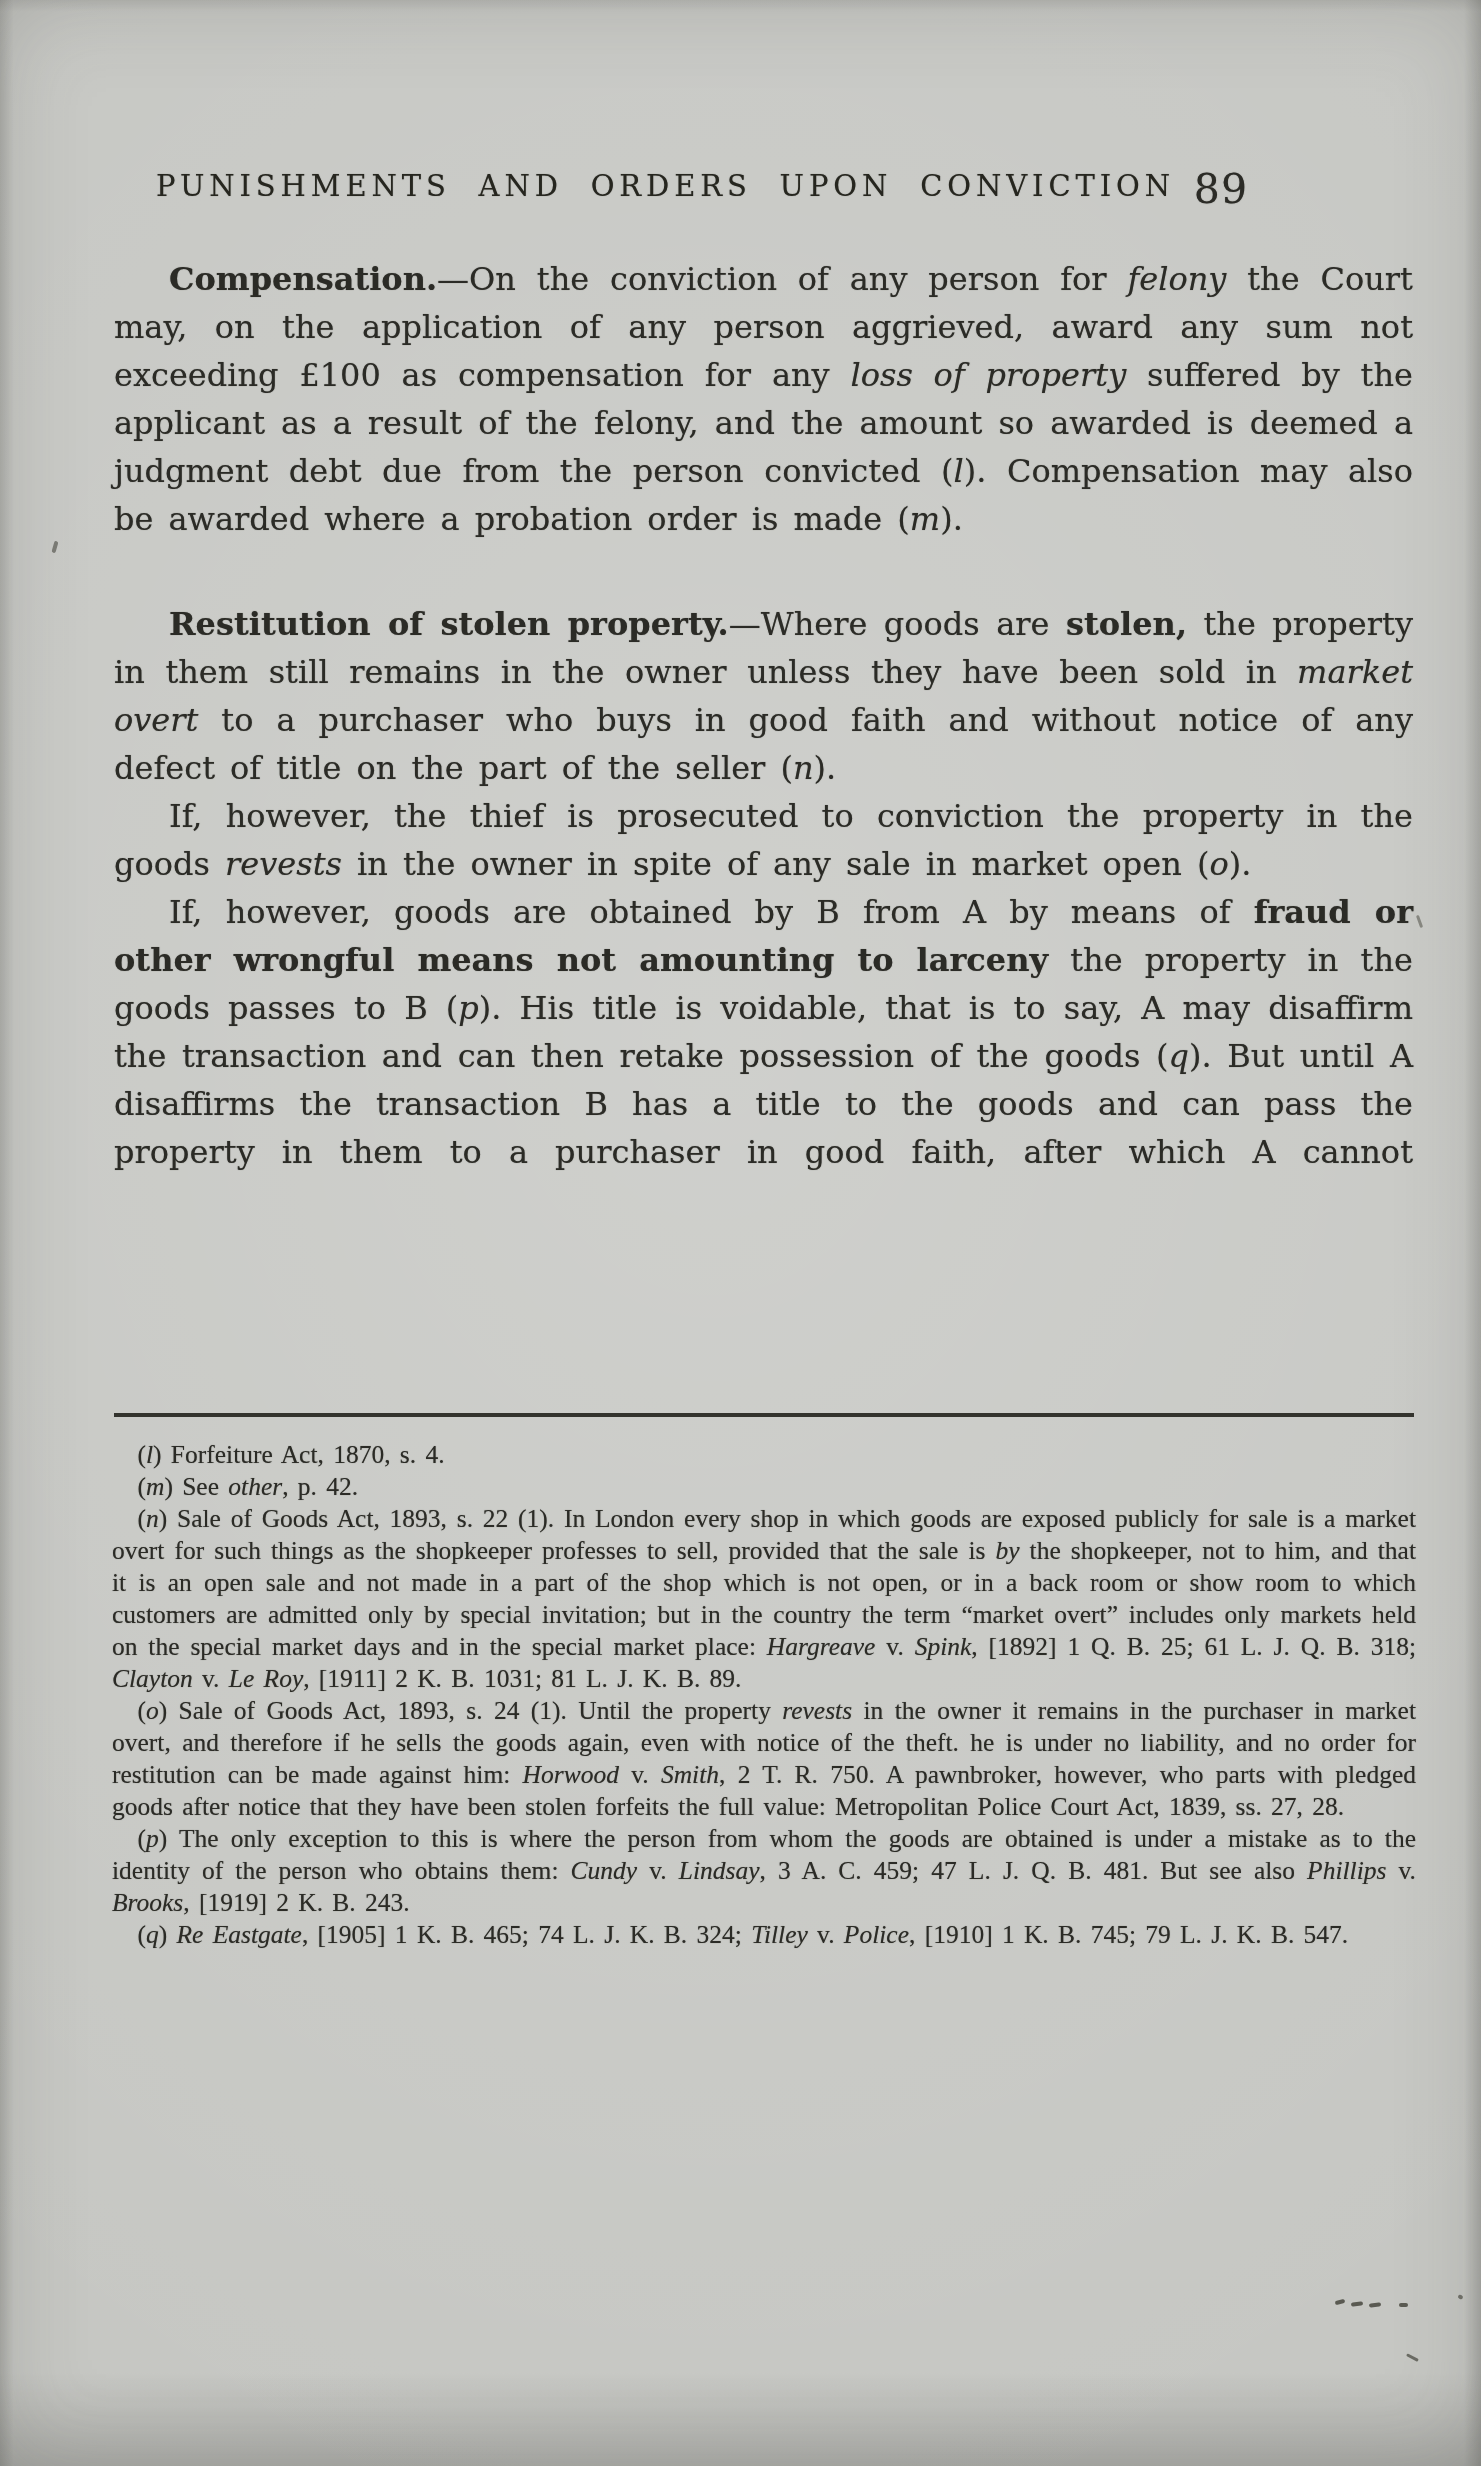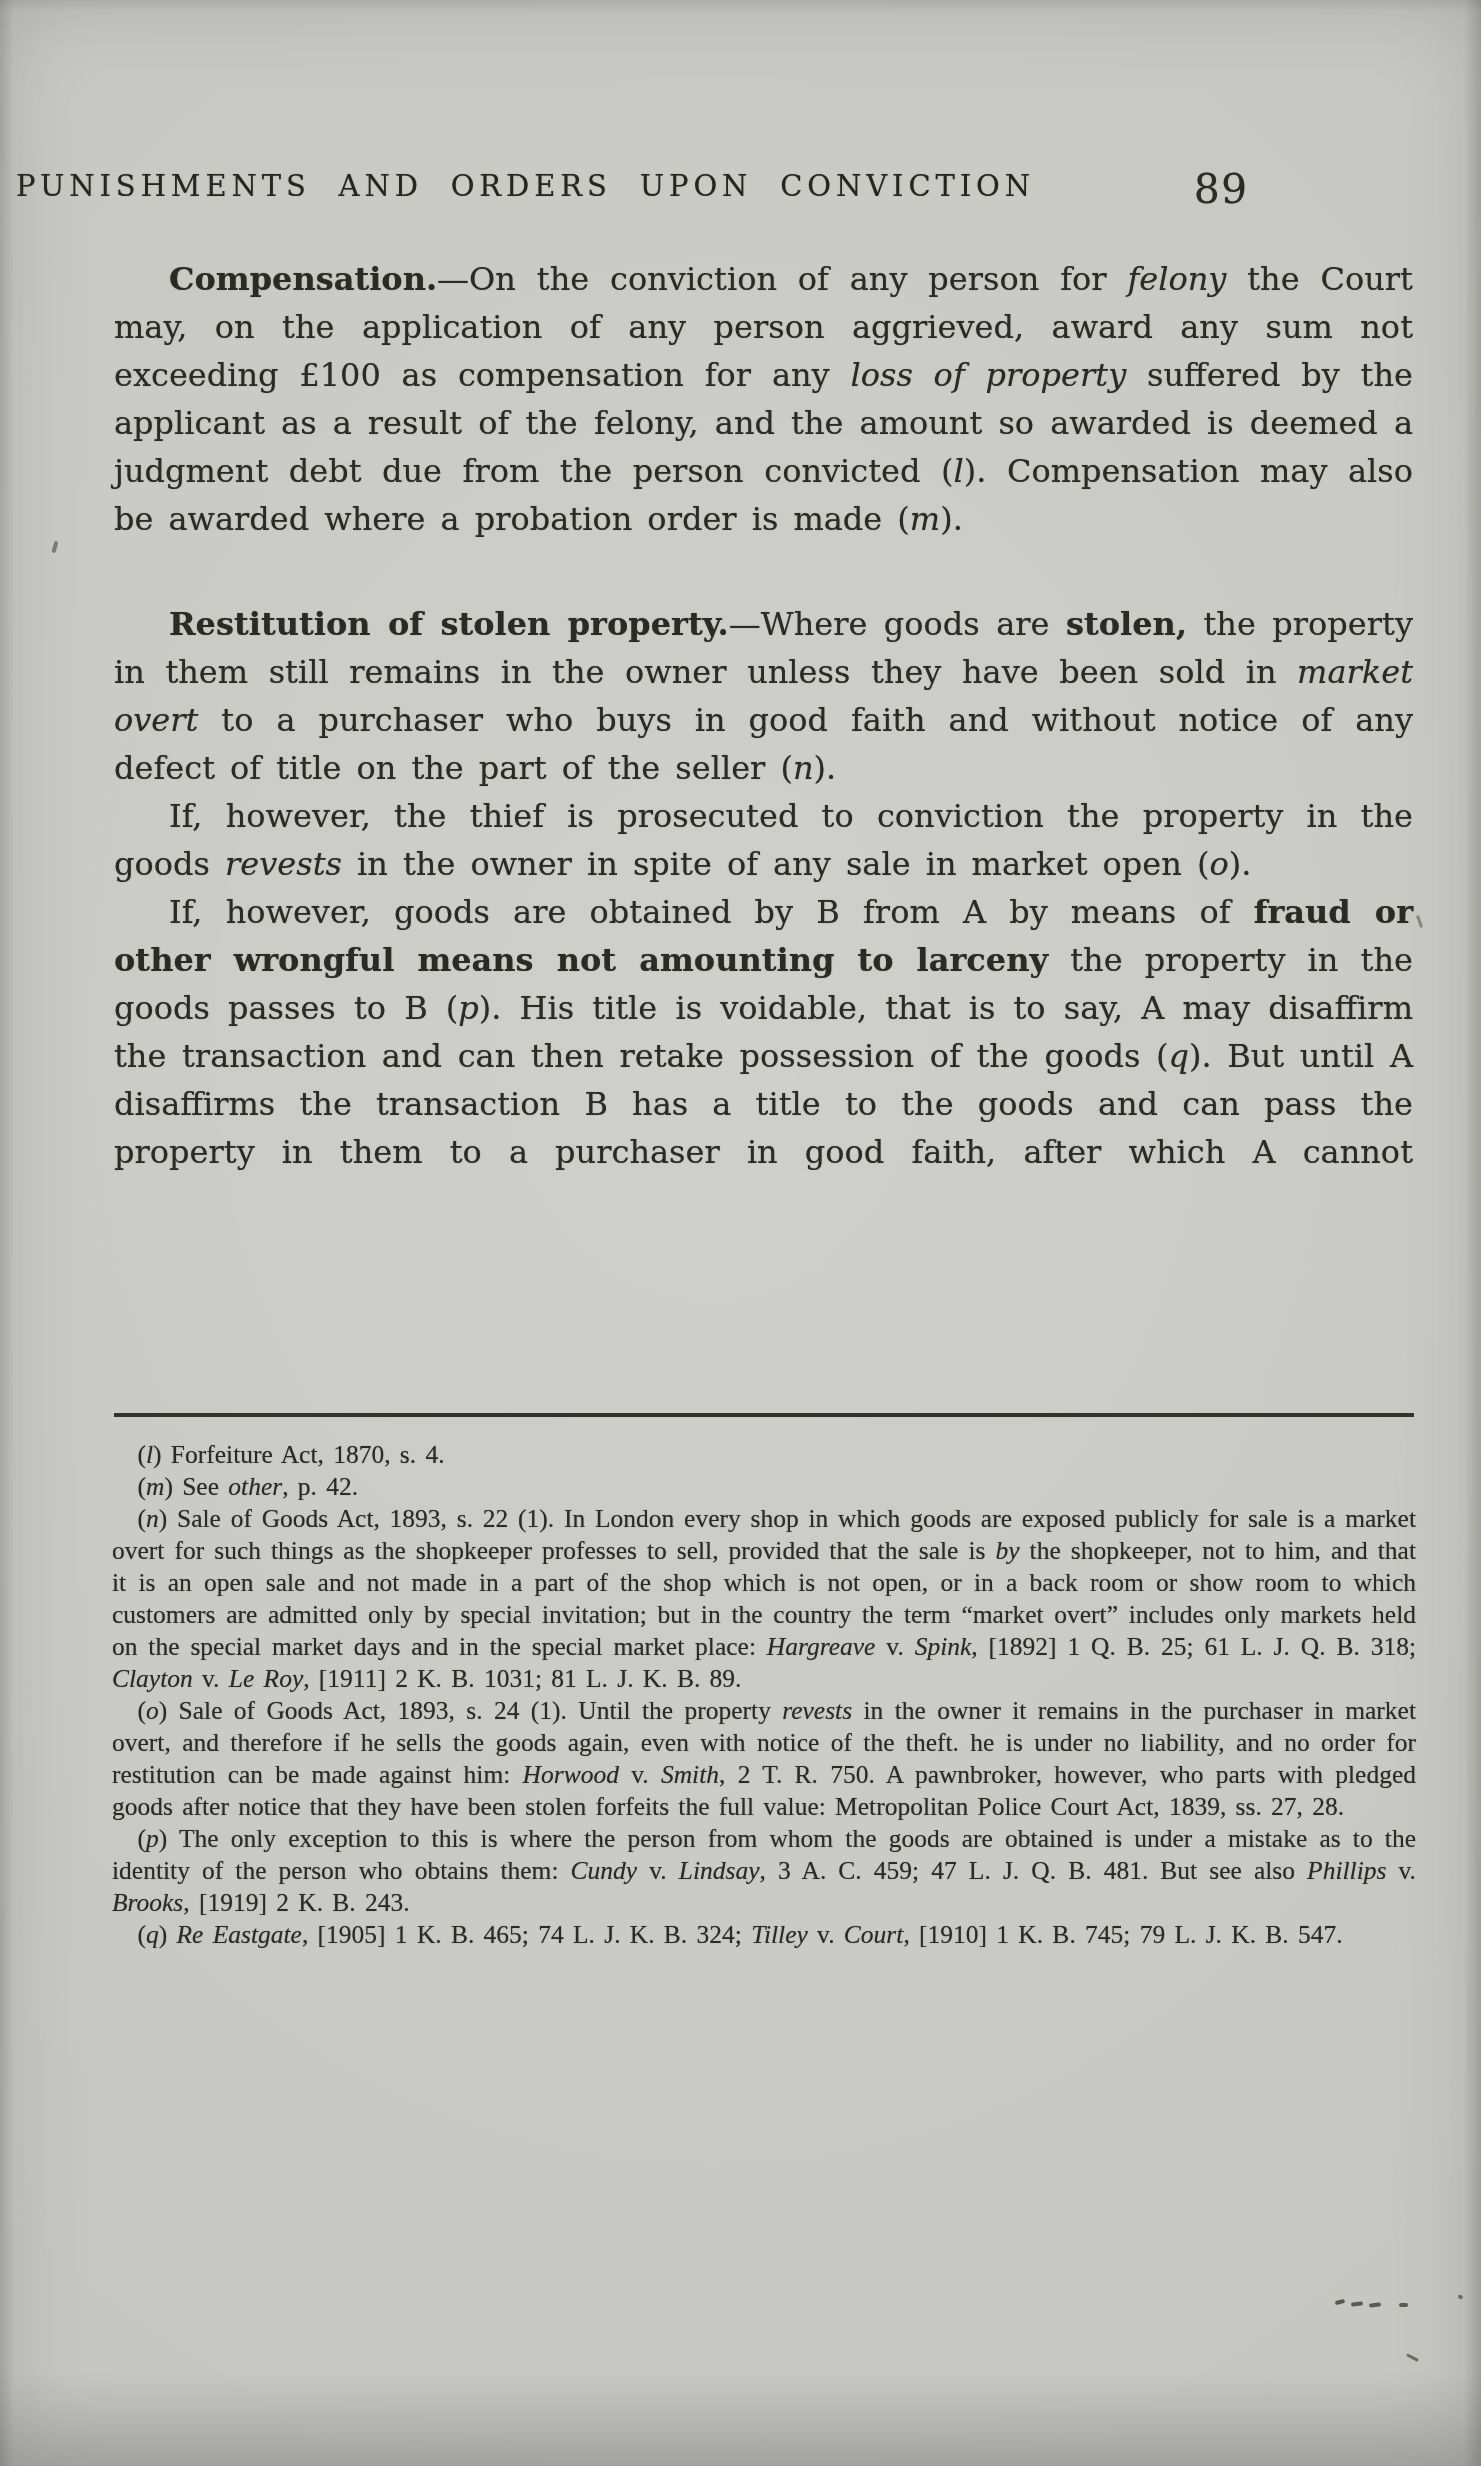--- a/index.html
+++ b/index.html
@@ -10,21 +10,21 @@
     background-image:
       radial-gradient(ellipse 120% 90% at 48% 42%, rgba(255,255,255,0.16), rgba(255,255,255,0) 70%),
       linear-gradient(90deg, rgba(40,40,36,0.16) 0px, rgba(40,40,36,0) 13.7px, rgba(40,40,36,0) 1464px, rgba(40,40,36,0.20) 1482px),
       linear-gradient(180deg, rgba(40,40,36,0.10) 0px, rgba(40,40,36,0) 11.8px, rgba(40,40,36,0) 2372px, rgba(40,40,36,0.16) 2466px);
     box-shadow: inset 0 0 88px rgba(70,70,62,0.22);
     font-family:"DejaVu Serif","Liberation Serif",serif;
     color:#2b2b26;
   }
   .header{position:absolute;top:169px;left:114px;width:1299px;height:43px;}
   .title{
-    display:block;text-align:left;transform:translateX(-98px);
+    display:block;text-align:center;transform:translateX(-98px);
     font-size:29px;letter-spacing:4.9px;word-spacing:13.7px;color:#26261f;white-space:nowrap;
   }
   .pagenum{position:absolute;right:165px;top:-3.9px;font-size:41px;letter-spacing:1px;}
   .content{
     position:absolute;left:114px;top:255px;width:1299px;
     font-size:32px;line-height:48px;text-align:justify;word-spacing:4.9px;
   }
   .bp{margin:0;text-indent:55px;}
   .bp.sp{margin-top:57px;}
   .bp.jl{text-align-last:justify;}
@@ -65,21 +65,21 @@
     </div>
 
   <hr class="rule">
 
   <div class="footnotes">
       <p class="fp"><span class="rn">(</span><span class="ri">l</span><span class="rn">) Forfeiture Act, 1870, s. 4.</span></p>
       <p class="fp"><span class="rn">(</span><span class="ri">m</span><span class="rn">) See </span><span class="ri">other</span><span class="rn">, p. 42.</span></p>
       <p class="fp"><span class="rn">(</span><span class="ri">n</span><span class="rn">) Sale of Goods Act, 1893, s. 22 (1). In London every shop in which goods are exposed publicly for sale is a market overt for such things as the shopkeeper professes to sell, provided that the sale is </span><span class="ri">by</span><span class="rn"> the shopkeeper, not to him, and that it is an open sale and not made in a part of the shop which is not open, or in a back room or show room to which customers are admitted only by special invitation; but in the country the term “market overt” includes only markets held on the special market days and in the special market place: </span><span class="ri">Hargreave</span><span class="rn"> v. </span><span class="ri">Spink</span><span class="rn">, [1892] 1 Q. B. 25; 61 L. J. Q. B. 318; </span><span class="ri">Clayton</span><span class="rn"> v. </span><span class="ri">Le Roy</span><span class="rn">, [1911] 2 K. B. 1031; 81 L. J. K. B. 89.</span></p>
       <p class="fp"><span class="rn">(</span><span class="ri">o</span><span class="rn">) Sale of Goods Act, 1893, s. 24 (1). Until the property </span><span class="ri">revests</span><span class="rn"> in the owner it remains in the purchaser in market overt, and therefore if he sells the goods again, even with notice of the theft. he is under no liability, and no order for restitution can be made against him: </span><span class="ri">Horwood</span><span class="rn"> v. </span><span class="ri">Smith</span><span class="rn">, 2 T. R. 750. A pawnbroker, however, who parts with pledged goods after notice that they have been stolen forfeits the full value: Metropolitan Police Court Act, 1839, ss. 27, 28.</span></p>
       <p class="fp"><span class="rn">(</span><span class="ri">p</span><span class="rn">) The only exception to this is where the person from whom the goods are obtained is under a mistake as to the identity of the person who obtains them: </span><span class="ri">Cundy</span><span class="rn"> v. </span><span class="ri">Lindsay</span><span class="rn">, 3 A. C. 459; 47 L. J. Q. B. 481. But see also </span><span class="ri">Phillips</span><span class="rn"> v. </span><span class="ri">Brooks</span><span class="rn">, [1919] 2 K. B. 243.</span></p>
-      <p class="fp"><span class="rn">(</span><span class="ri">q</span><span class="rn">) </span><span class="ri">Re Eastgate</span><span class="rn">, [1905] 1 K. B. 465; 74 L. J. K. B. 324; </span><span class="ri">Tilley</span><span class="rn"> v. </span><span class="ri">Court</span><span class="rn">, [1910] 1 K. B. 745; 79 L. J. K. B. 547.</span></p>
+      <p class="fp"><span class="rn">(</span><span class="ri">q</span><span class="rn">) </span><span class="ri">Re Eastgate</span><span class="rn">, [1905] 1 K. B. 465; 74 L. J. K. B. 324; </span><span class="ri">Tilley</span><span class="rn"> v. </span><span class="ri">Police</span><span class="rn">, [1910] 1 K. B. 745; 79 L. J. K. B. 547.</span></p>
     </div>
 
   <div>
     <div class="speck s1"></div>
     <div class="speck s2"></div>
     <div class="speck s3"></div>
     <div class="speck s4"></div>
     <div class="speck s5"></div>
     <div class="speck s6"></div>
     <div class="speck s7"></div>

